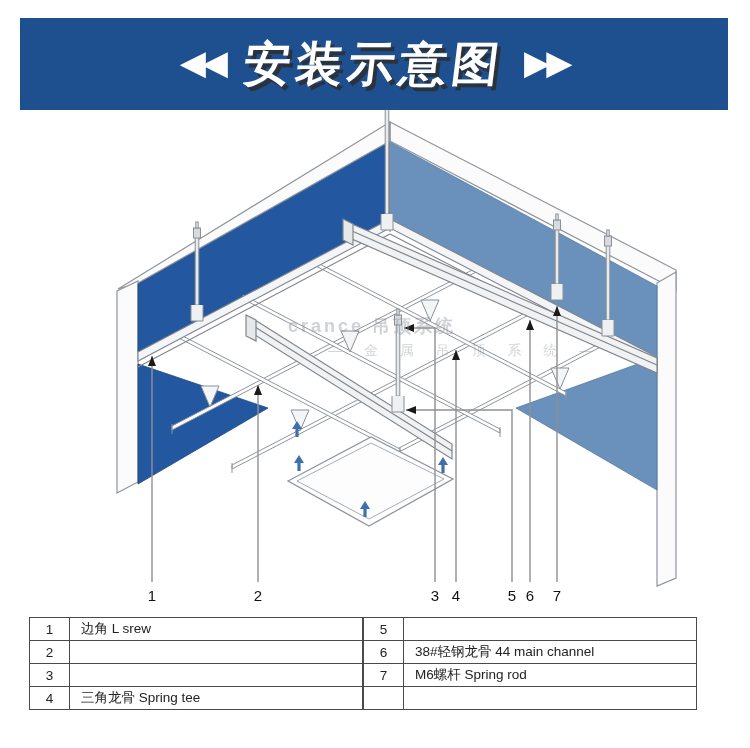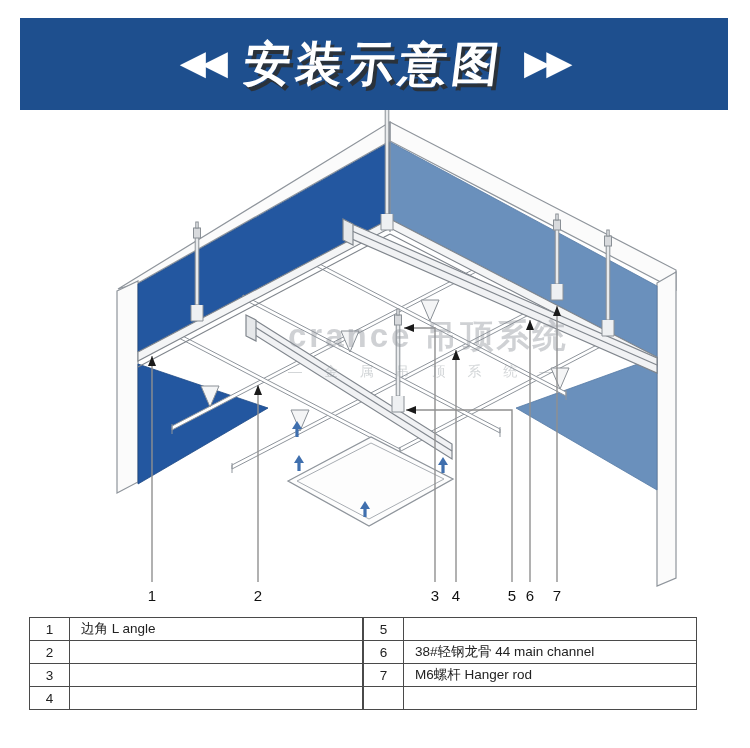--- a/index.html
+++ b/index.html
@@ -11,23 +11,23 @@
     display:flex;align-items:center;justify-content:center;gap:20px;z-index:3;}
   .banner-arrows{color:#ffffff;font-size:34px;line-height:1;letter-spacing:-4px;
     transform:translateY(-2px);}
   .banner-title{color:#ffffff;font-size:47px;font-weight:bold;letter-spacing:5px;
     transform:skewX(-7deg);text-shadow:4px 4px 0 rgba(45,45,45,0.85);white-space:nowrap;}
 
   
   .diagram-svg{position:absolute;left:0;top:0;z-index:1;}
   .watermark{position:absolute;left:288px;top:314px;z-index:2;color:rgba(140,146,152,0.42);
     pointer-events:none;}
-  .wm-line1{font-size:33px;font-weight:bold;letter-spacing:3px;white-space:nowrap;}
+  .wm-line1{font-size:18px;font-weight:bold;letter-spacing:3px;white-space:nowrap;}
   .wm-line2{font-size:14px;letter-spacing:9px;margin-top:4px;white-space:nowrap;
-    color:rgba(140,146,152,0.38);}
+    color:rgba(140,146,152,0.38);margin-left:40px;}
 
   
   .legend{position:absolute;left:29px;top:617px;width:668px;height:93px;display:flex;z-index:3;
     font-size:13.5px;color:#222;}
   .legend-half{width:334px;box-sizing:border-box;display:flex;flex-direction:column;
     border:1.6px solid #4a4a4a;}
   .legend-half.left{border-right:0.8px solid #4a4a4a;}
   .legend-row{flex:1;display:flex;border-top:1.3px solid #4a4a4a;}
   .legend-row:first-child{border-top:none;}
   .cell-num{width:40px;box-sizing:border-box;border-right:1.3px solid #4a4a4a;display:flex;
@@ -179,43 +179,44 @@
 
   <div class="watermark">
     <div class="wm-line1">crance 吊顶系统</div>
     <div class="wm-line2">— 金 属 吊 顶 系 统 —</div>
   </div>
 
   <div class="legend">
     <div class="legend-half left">
       <div class="legend-row">
         <div class="cell-num">1</div>
-        <div class="cell-desc">边角 L angle</div>
+        <div class="cell-desc">边角 L srew</div>
       </div>
       <div class="legend-row">
         <div class="cell-num">2</div>
       </div>
       <div class="legend-row">
         <div class="cell-num">3</div>
       </div>
       <div class="legend-row">
         <div class="cell-num">4</div>
+        <div class="cell-desc">三角龙骨 Spring tee</div>
       </div>
     </div>
     <div class="legend-half">
       <div class="legend-row">
         <div class="cell-num">5</div>
       </div>
       <div class="legend-row">
         <div class="cell-num">6</div>
         <div class="cell-desc">38#轻钢龙骨  44 main channel</div>
       </div>
       <div class="legend-row">
         <div class="cell-num">7</div>
-        <div class="cell-desc">M6螺杆 Hanger rod</div>
+        <div class="cell-desc">M6螺杆 Spring rod</div>
       </div>
       <div class="legend-row">
         <div class="cell-num"></div>
         <div class="cell-desc"></div>
       </div>
     </div>
   </div>
 
 </div>
 

